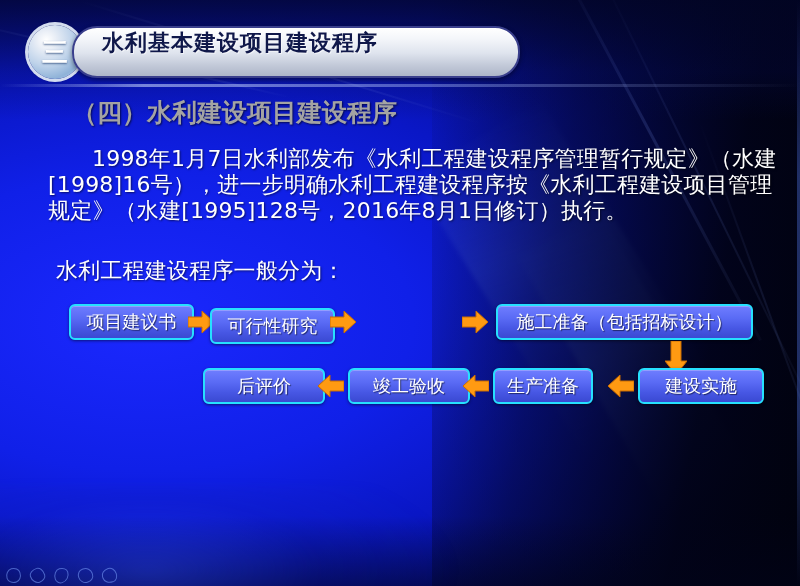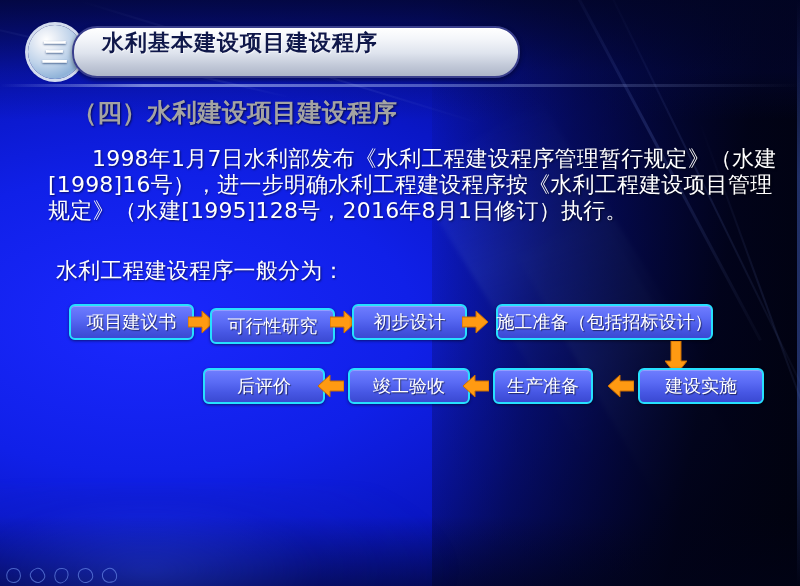--- a/index.html
+++ b/index.html
@@ -227,30 +227,27 @@
 
     <div class="fbox" style="left:203px; top:12px; width:125px;">
       <span>可行性研究</span>
     </div>
     <div class="arrow-r" style="left:330px; top:15px;">
       <svg width="26" height="22" viewBox="0 0 26 22">
           <path d="M0 6 L14 6 L14 0 L26 11 L14 22 L14 16 L0 16 Z" fill="#ff9a12" stroke="#c96c00" stroke-width="1"></path>
         </svg>
     </div>
 
-    <div class="fbox" style="left:345px; top:8px; width:115px;">
-      <span>初步设计</span>
-    </div>
     <div class="arrow-r" style="left:462px; top:15px;">
       <svg width="26" height="22" viewBox="0 0 26 22">
           <path d="M0 6 L14 6 L14 0 L26 11 L14 22 L14 16 L0 16 Z" fill="#ff9a12" stroke="#c96c00" stroke-width="1"></path>
         </svg>
     </div>
 
-    <div class="fbox" style="left:489px; top:8px; width:217px;">
+    <div class="fbox" style="left:489px; top:8px; width:257px;">
       <span>施工准备（包括招标设计）</span>
     </div>
 
     <div class="arrow-d" style="left:665px; top:45px;">
       <svg width="22" height="34" viewBox="0 0 22 34">
           <path d="M6 0 L16 0 L16 20 L22 20 L11 34 L0 20 L6 20 Z" fill="#ff9a12" stroke="#c96c00" stroke-width="1"></path>
         </svg>
     </div>
 
     <div class="fbox" style="left:196px; top:72px; width:122px;border-radius:6px;">

